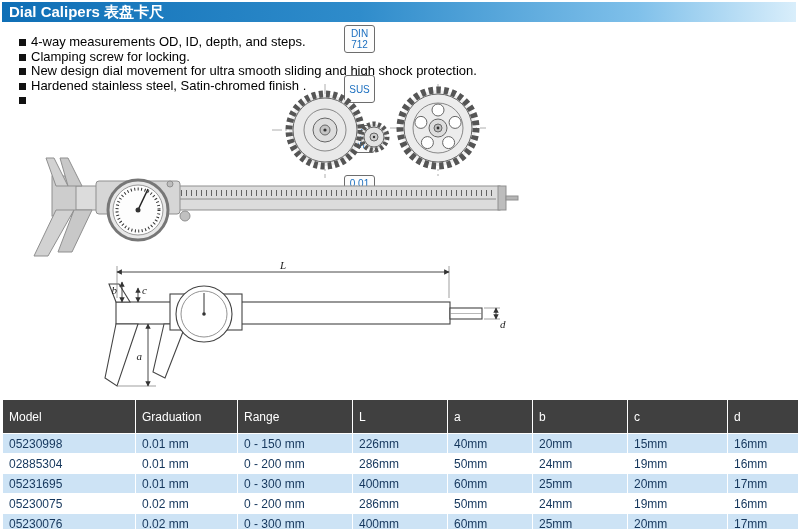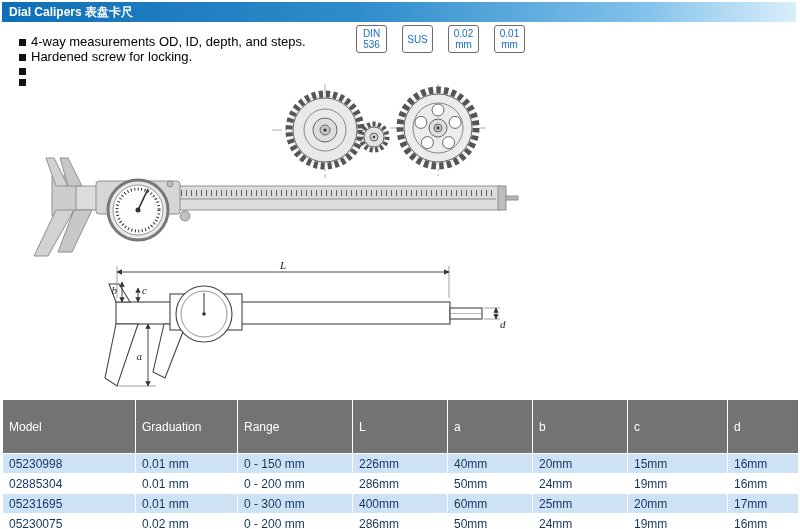--- a/index.html
+++ b/index.html
@@ -2,84 +2,89 @@
 <html><head>
 <meta charset="utf-8">
 <style>
   html,body{margin:0;padding:0;background:#fff;}
   .page{position:relative;width:800px;height:529px;background:#ffffff;overflow:hidden;
         font-family:"Liberation Sans",sans-serif;color:#111;}
 
   
   .title-bar{position:absolute;left:2px;top:2px;width:794px;height:20px;box-sizing:border-box;
              background:linear-gradient(90deg,#0f6fb6 0%,#2f8ccb 45%,#7fc0ea 80%,#d9eefb 100%);
-             color:#fff;font-weight:bold;font-size:12px;line-height:20px;padding-left:7px;}
+             color:#fff;font-weight:bold;font-size:15px;line-height:20px;padding-left:7px;}
 
   
   .features{position:absolute;left:10px;top:26px;margin:9px;padding:0;list-style:none;
             font-size:13px;line-height:14.6px;color:#000;}
   .features li{display:flex;align-items:flex-start;}
   .sq{width:7px;height:7px;background:#111;margin:4px 5px 0 0;flex:0 0 auto;}
 
   
-  .badges{position:absolute;left:356px;top:25px;display:flex;gap:15px;}
+  .badges{position:absolute;left:344px;top:25px;display:flex;gap:22px;flex-direction:column;}
   .badge{width:29px;height:26px;border:1px solid #6d6d6d;border-radius:3px;background:#fdfdfd;
          color:#1a6ebf;font-size:10px;line-height:11px;text-align:center;
          display:flex;flex-direction:column;justify-content:center;}
 
   
   .gears{position:absolute;left:270px;top:82px;}
   .photo{position:absolute;left:0px;top:146px;}
   .drawing{position:absolute;left:98px;top:260px;}
 
   .cl{stroke:#999;stroke-width:0.8;stroke-dasharray:10 3 2 3;}
   .out{fill:#ffffff;stroke:#444;stroke-width:1.1;}
   .dim{stroke:#333;stroke-width:0.9;}
   .ext{stroke:#777;stroke-width:0.7;}
   .lbl{font:italic 11px "Liberation Serif",serif;fill:#222;}
 
   
   .spec-table{position:absolute;left:2px;top:399px;width:796px;border-collapse:collapse;
               font-size:12px;table-layout:fixed;}
-  .spec-table th{background:#737373;color:#ffffff;font-weight:normal;text-align:left;
-                 padding:18px 6px;height:17px;border:1px solid #ffffff;}
+  .spec-table th{background:#404040;color:#ffffff;font-weight:normal;text-align:left;
+                 padding:8px 6px;height:17px;border:1px solid #ffffff;}
   .spec-table td{padding:1px 6px;height:17px;color:#14365c;border:1px solid #ffffff;}
   .spec-table tbody tr:nth-child(odd){background:#cde3f5;}
   .spec-table tbody tr:nth-child(even){background:#ffffff;}
 </style>
 </head>
 <body>
 
 <div class="page">
 
   <div class="title-bar">
     <span>Dial Calipers 表盘卡尺</span>
   </div>
 
   <ul class="features">
     <li>
         <span class="sq"></span>
         <span>4-way measurements OD, ID, depth, and steps.</span>
       </li>
     <li>
         <span class="sq"></span>
-        <span>Hardened screw for locking.</span>
-      </li>
-    <li>
-        <span class="sq"></span>
+        <span>Clamping screw for locking.</span>
+      </li>
+    <li>
+        <span class="sq"></span>
+        <span>New design dial movement for ultra smooth sliding and high shock protection.</span>
+      </li>
+    <li>
+        <span class="sq"></span>
+        <span>Hardened stainless steel, Satin-chromed finish .</span>
       </li>
     <li>
         <span class="sq"></span>
       </li>
   </ul>
 
   <div class="badges">
     <div class="badge">
       <span>DIN</span>
-      <span>536</span>
+      <span>712</span>
     </div>
     <div class="badge">
       <span>SUS</span>
       <span></span>
     </div>
     <div class="badge">
       <span>0.02</span>
       <span>mm</span>
     </div>
     <div class="badge">

